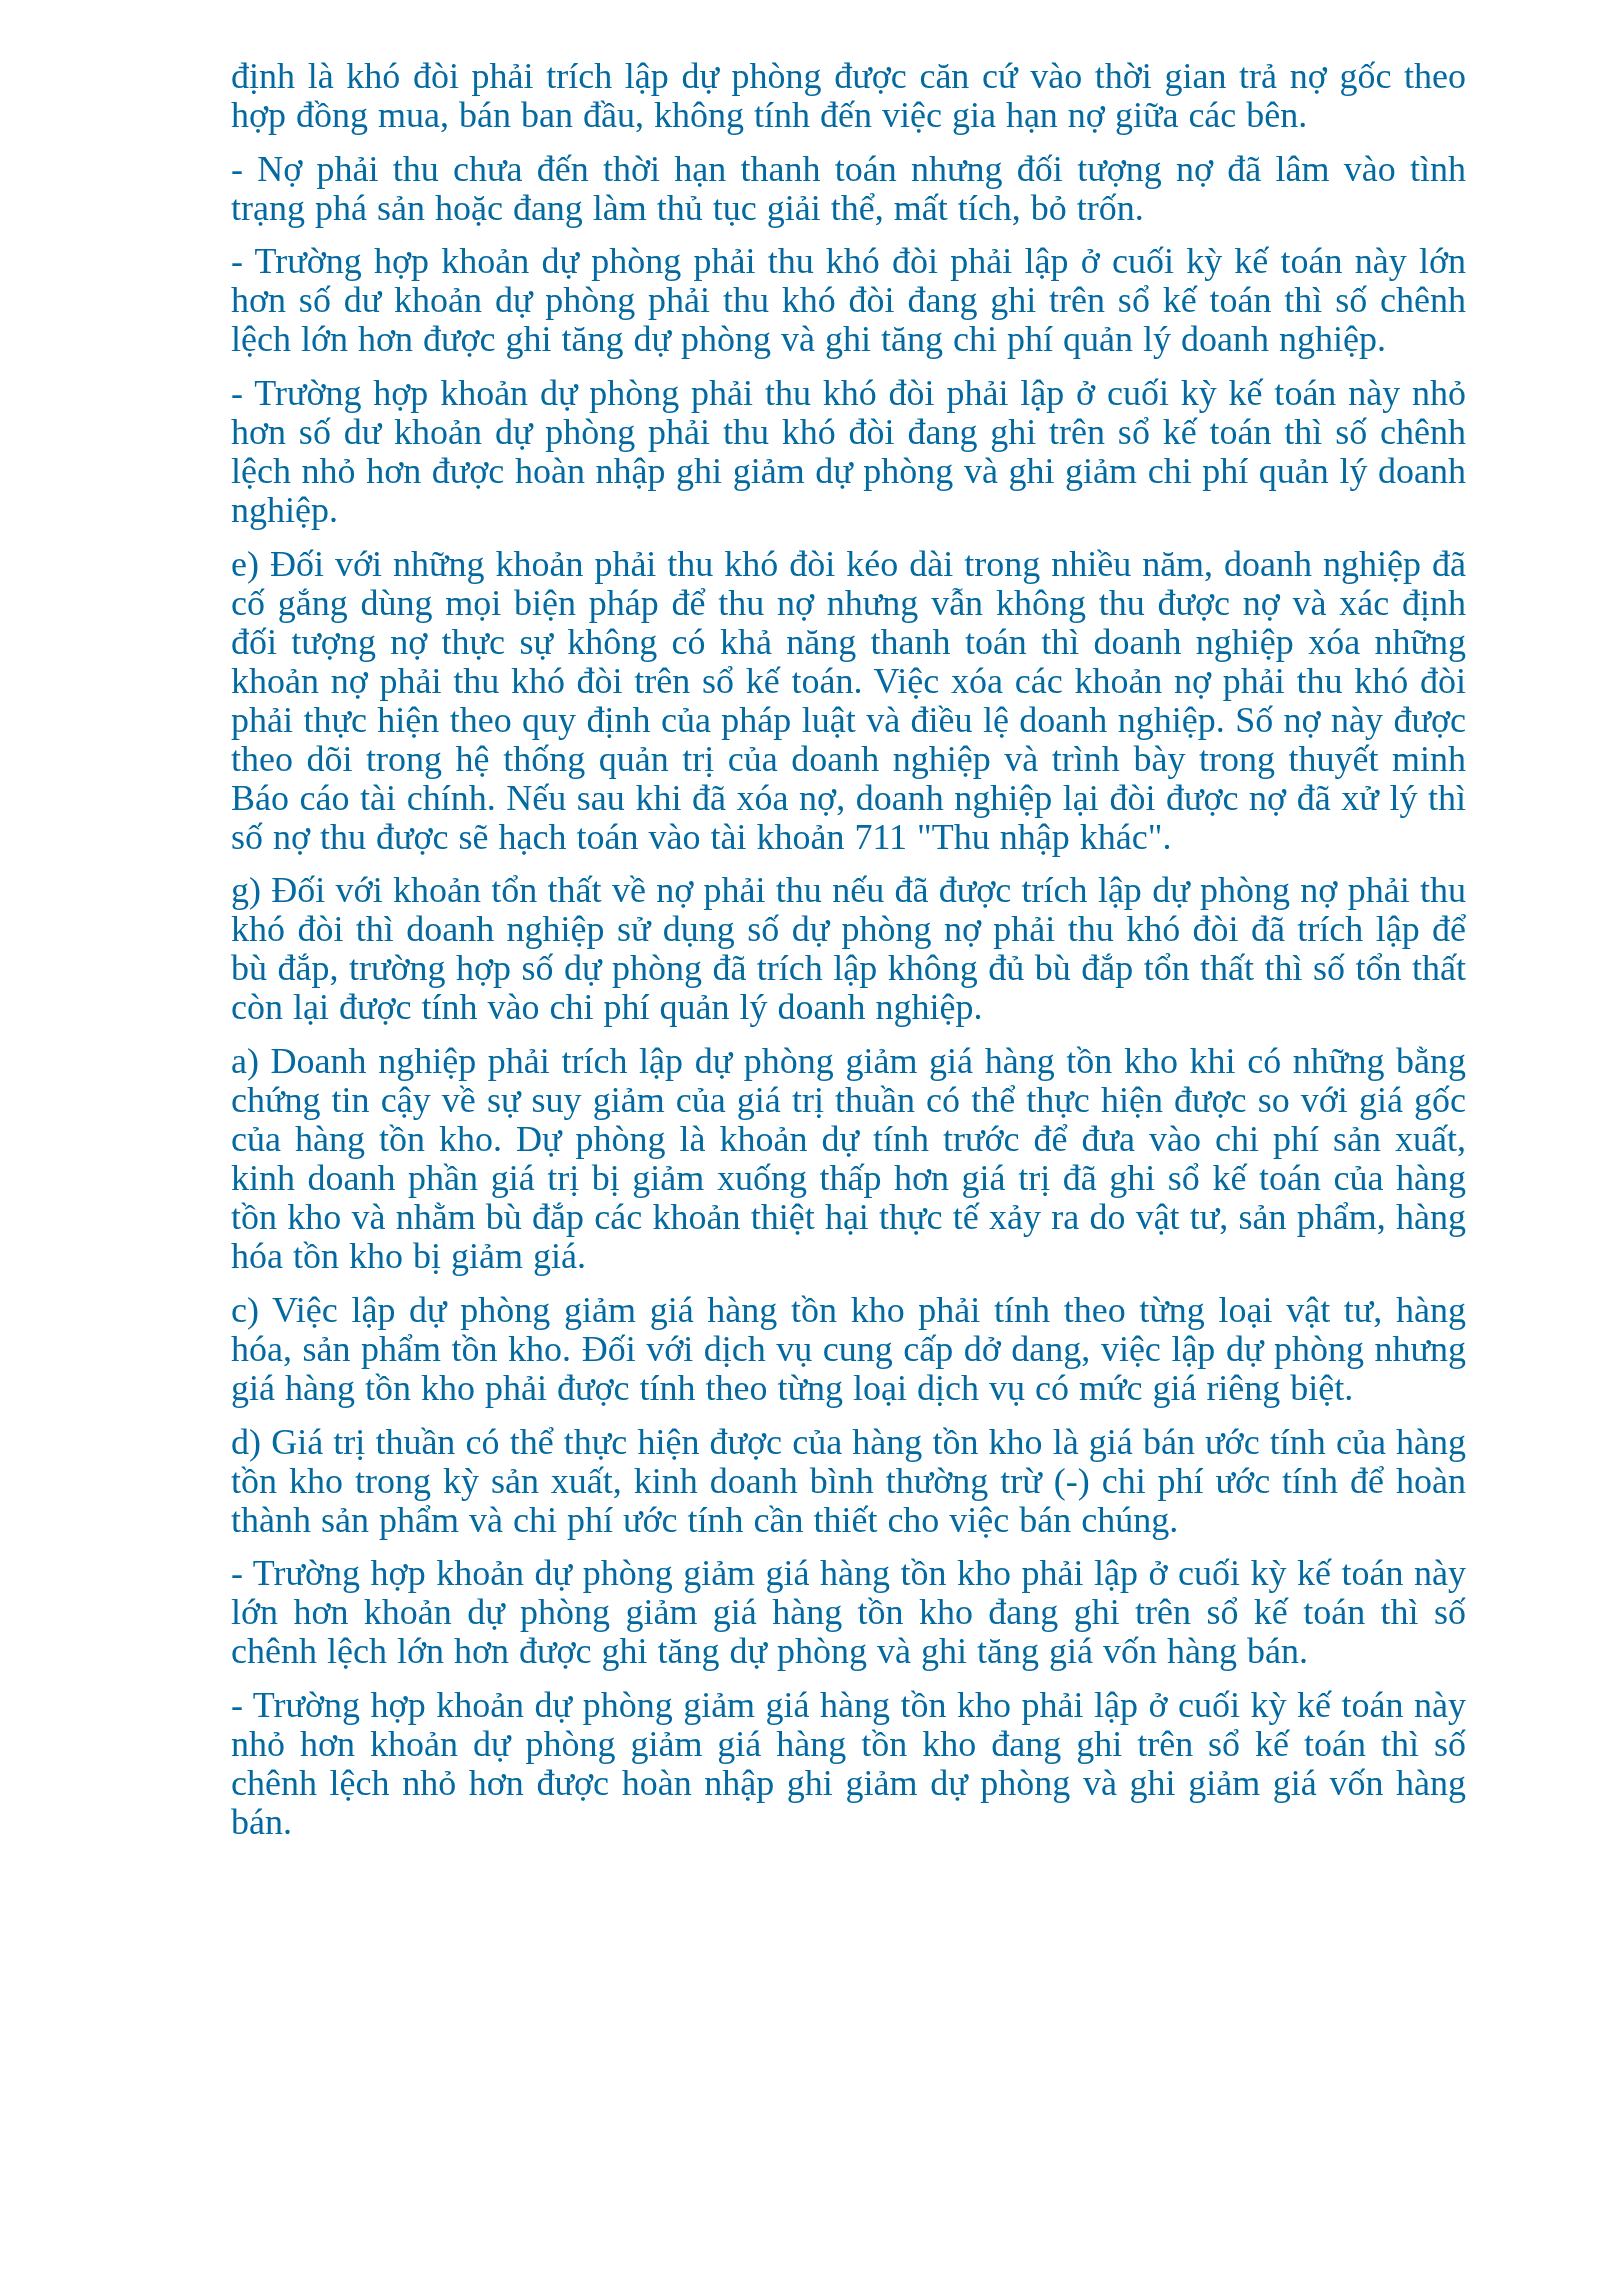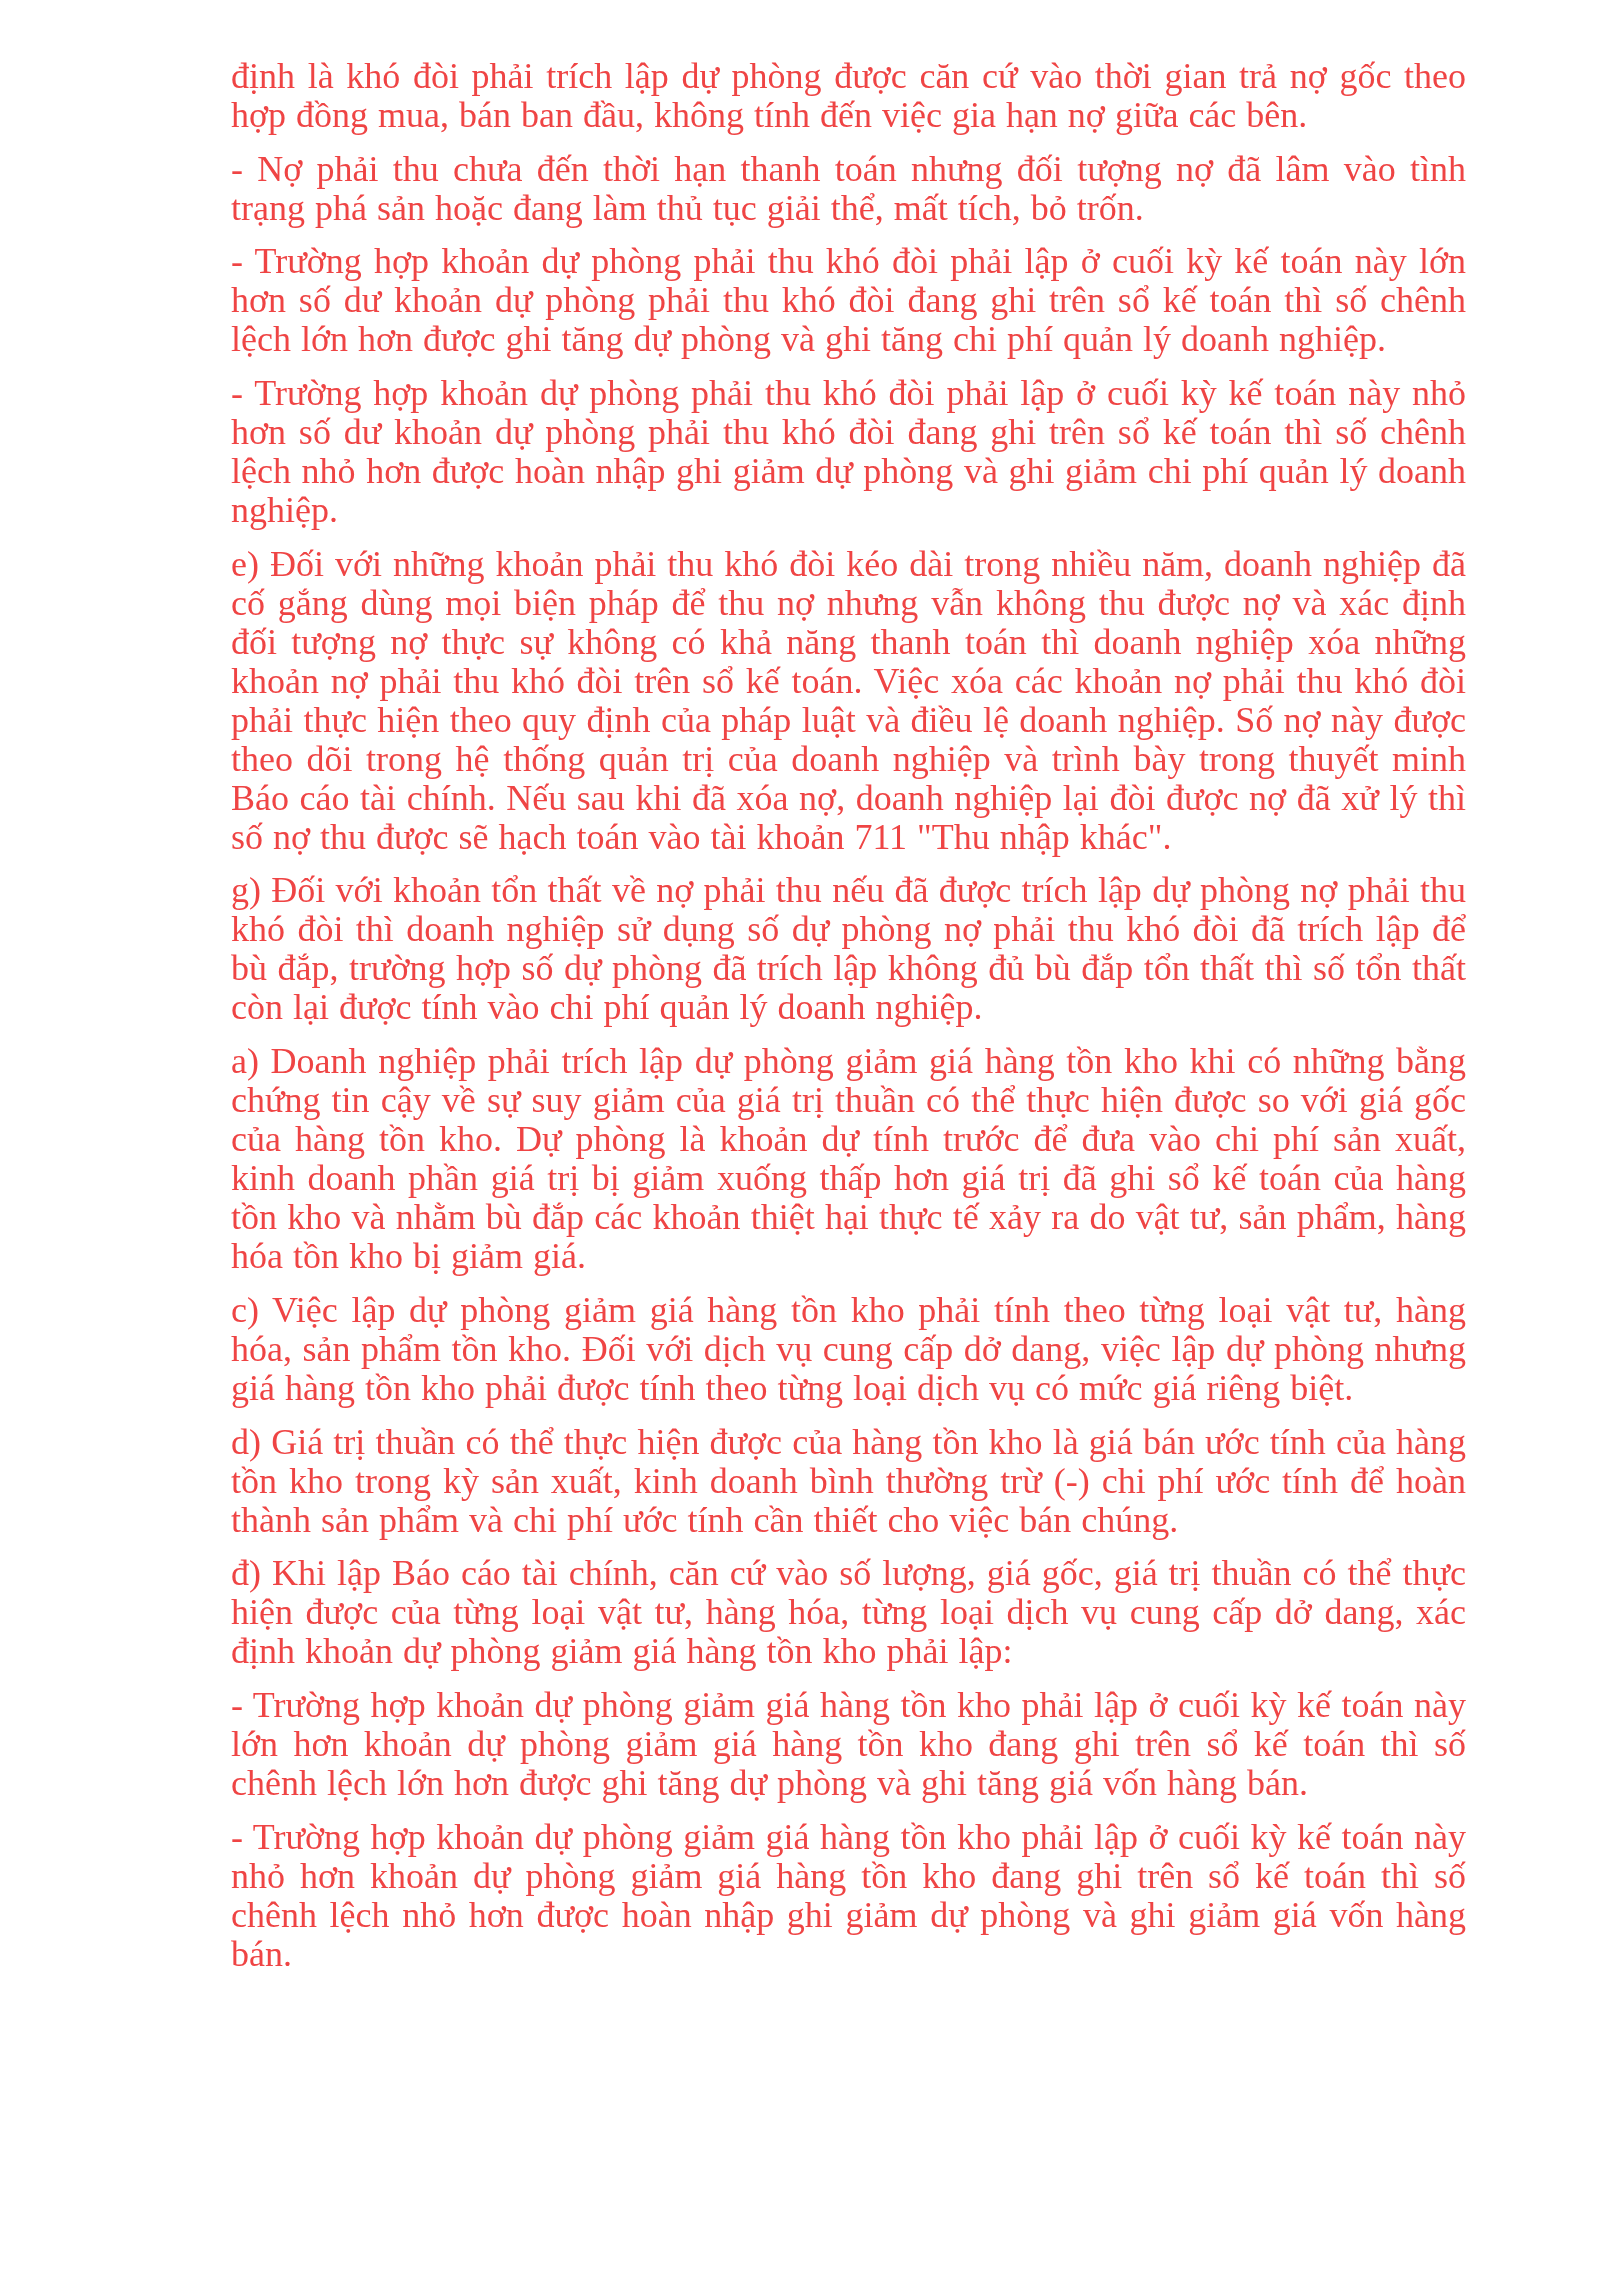--- a/index.html
+++ b/index.html
@@ -14,38 +14,37 @@
     height: 2293px;
     background: #ffffff;
     box-sizing: border-box;
     padding: 57px 155px 0 231px;
     overflow: hidden;
   }
   .doc-par {
     font-family: "Liberation Serif", "DejaVu Serif", serif;
     font-size: 36px;
     line-height: 39px;
-    color: #ef4444;
+    color: #0369a1;
     text-align: justify;
     margin: 0 0 14.7px 0;
     word-spacing: 1px;
   }
 </style>
 </head>
 <body>
 
 <div class="page">
   <div>
       <p class="doc-par">định là khó đòi phải trích lập dự phòng được căn cứ vào thời gian trả nợ gốc theo hợp đồng mua, bán ban đầu, không tính đến việc gia hạn nợ giữa các bên.</p>
       <p class="doc-par">- Nợ phải thu chưa đến thời hạn thanh toán nhưng đối tượng nợ đã lâm vào tình trạng phá sản hoặc đang làm thủ tục giải thể, mất tích, bỏ trốn.</p>
       <p class="doc-par">- Trường hợp khoản dự phòng phải thu khó đòi phải lập ở cuối kỳ kế toán này lớn hơn số dư khoản dự phòng phải thu khó đòi đang ghi trên sổ kế toán thì số chênh lệch lớn hơn được ghi tăng dự phòng và ghi tăng chi phí quản lý doanh nghiệp.</p>
       <p class="doc-par">- Trường hợp khoản dự phòng phải thu khó đòi phải lập ở cuối kỳ kế toán này nhỏ hơn số dư khoản dự phòng phải thu khó đòi đang ghi trên sổ kế toán thì số chênh lệch nhỏ hơn được hoàn nhập ghi giảm dự phòng và ghi giảm chi phí quản lý doanh nghiệp.</p>
       <p class="doc-par">e) Đối với những khoản phải thu khó đòi kéo dài trong nhiều năm, doanh nghiệp đã cố gắng dùng mọi biện pháp để thu nợ nhưng vẫn không thu được nợ và xác định đối tượng nợ thực sự không có khả năng thanh toán thì doanh nghiệp xóa những khoản nợ phải thu khó đòi trên sổ kế toán. Việc xóa các khoản nợ phải thu khó đòi phải thực hiện theo quy định của pháp luật và điều lệ doanh nghiệp. Số nợ này được theo dõi trong hệ thống quản trị của doanh nghiệp và trình bày trong thuyết minh Báo cáo tài chính. Nếu sau khi đã xóa nợ, doanh nghiệp lại đòi được nợ đã xử lý thì số nợ thu được sẽ hạch toán vào tài khoản 711 "Thu nhập khác".</p>
       <p class="doc-par">g) Đối với khoản tổn thất về nợ phải thu nếu đã được trích lập dự phòng nợ phải thu khó đòi thì doanh nghiệp sử dụng số dự phòng nợ phải thu khó đòi đã trích lập để bù đắp, trường hợp số dự phòng đã trích lập không đủ bù đắp tổn thất thì số tổn thất còn lại được tính vào chi phí quản lý doanh nghiệp.</p>
       <p class="doc-par">a) Doanh nghiệp phải trích lập dự phòng giảm giá hàng tồn kho khi có những bằng chứng tin cậy về sự suy giảm của giá trị thuần có thể thực hiện được so với giá gốc của hàng tồn kho. Dự phòng là khoản dự tính trước để đưa vào chi phí sản xuất, kinh doanh phần giá trị bị giảm xuống thấp hơn giá trị đã ghi sổ kế toán của hàng tồn kho và nhằm bù đắp các khoản thiệt hại thực tế xảy ra do vật tư, sản phẩm, hàng hóa tồn kho bị giảm giá.</p>
       <p class="doc-par">c) Việc lập dự phòng giảm giá hàng tồn kho phải tính theo từng loại vật tư, hàng hóa, sản phẩm tồn kho. Đối với dịch vụ cung cấp dở dang, việc lập dự phòng nhưng giá hàng tồn kho phải được tính theo từng loại dịch vụ có mức giá riêng biệt.</p>
       <p class="doc-par">d) Giá trị thuần có thể thực hiện được của hàng tồn kho là giá bán ước tính của hàng tồn kho trong kỳ sản xuất, kinh doanh bình thường trừ (-) chi phí ước tính để hoàn thành sản phẩm và chi phí ước tính cần thiết cho việc bán chúng.</p>
-      <p class="doc-par">đ) Khi lập Báo cáo tài chính, căn cứ vào số lượng, giá gốc, giá trị thuần có thể thực hiện được của từng loại vật tư, hàng hóa, từng loại dịch vụ cung cấp dở dang, xác định khoản dự phòng giảm giá hàng tồn kho phải lập:</p>
       <p class="doc-par">- Trường hợp khoản dự phòng giảm giá hàng tồn kho phải lập ở cuối kỳ kế toán này lớn hơn khoản dự phòng giảm giá hàng tồn kho đang ghi trên sổ kế toán thì số chênh lệch lớn hơn được ghi tăng dự phòng và ghi tăng giá vốn hàng bán.</p>
       <p class="doc-par">- Trường hợp khoản dự phòng giảm giá hàng tồn kho phải lập ở cuối kỳ kế toán này nhỏ hơn khoản dự phòng giảm giá hàng tồn kho đang ghi trên sổ kế toán thì số chênh lệch nhỏ hơn được hoàn nhập ghi giảm dự phòng và ghi giảm giá vốn hàng bán.</p>
     </div>
 </div>
 
 
 </body></html>

